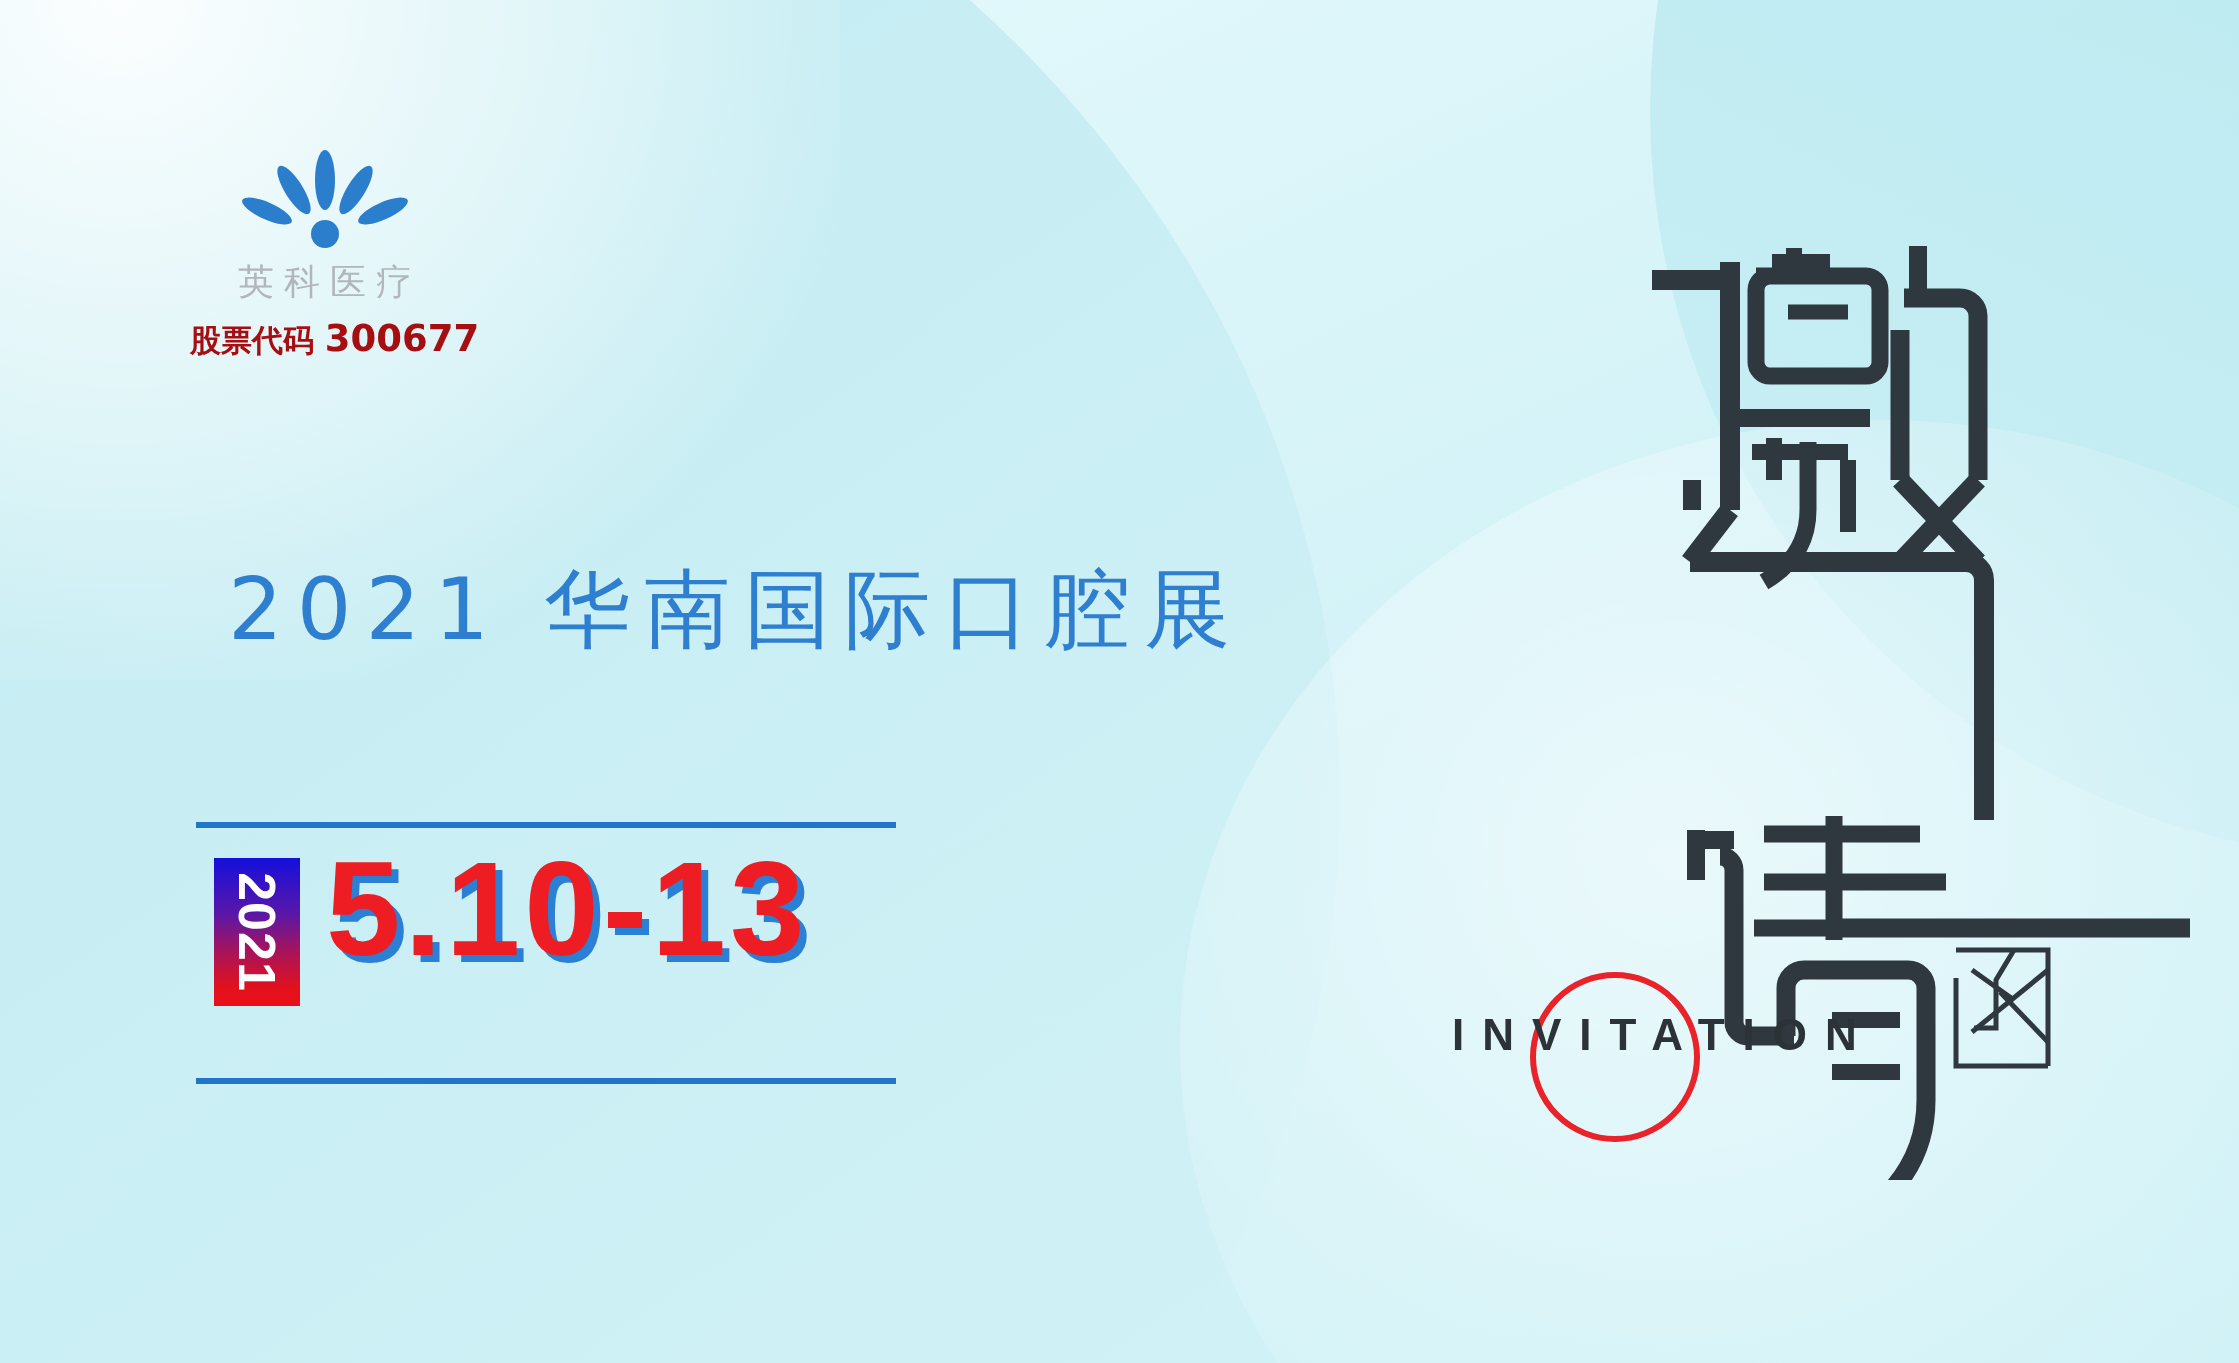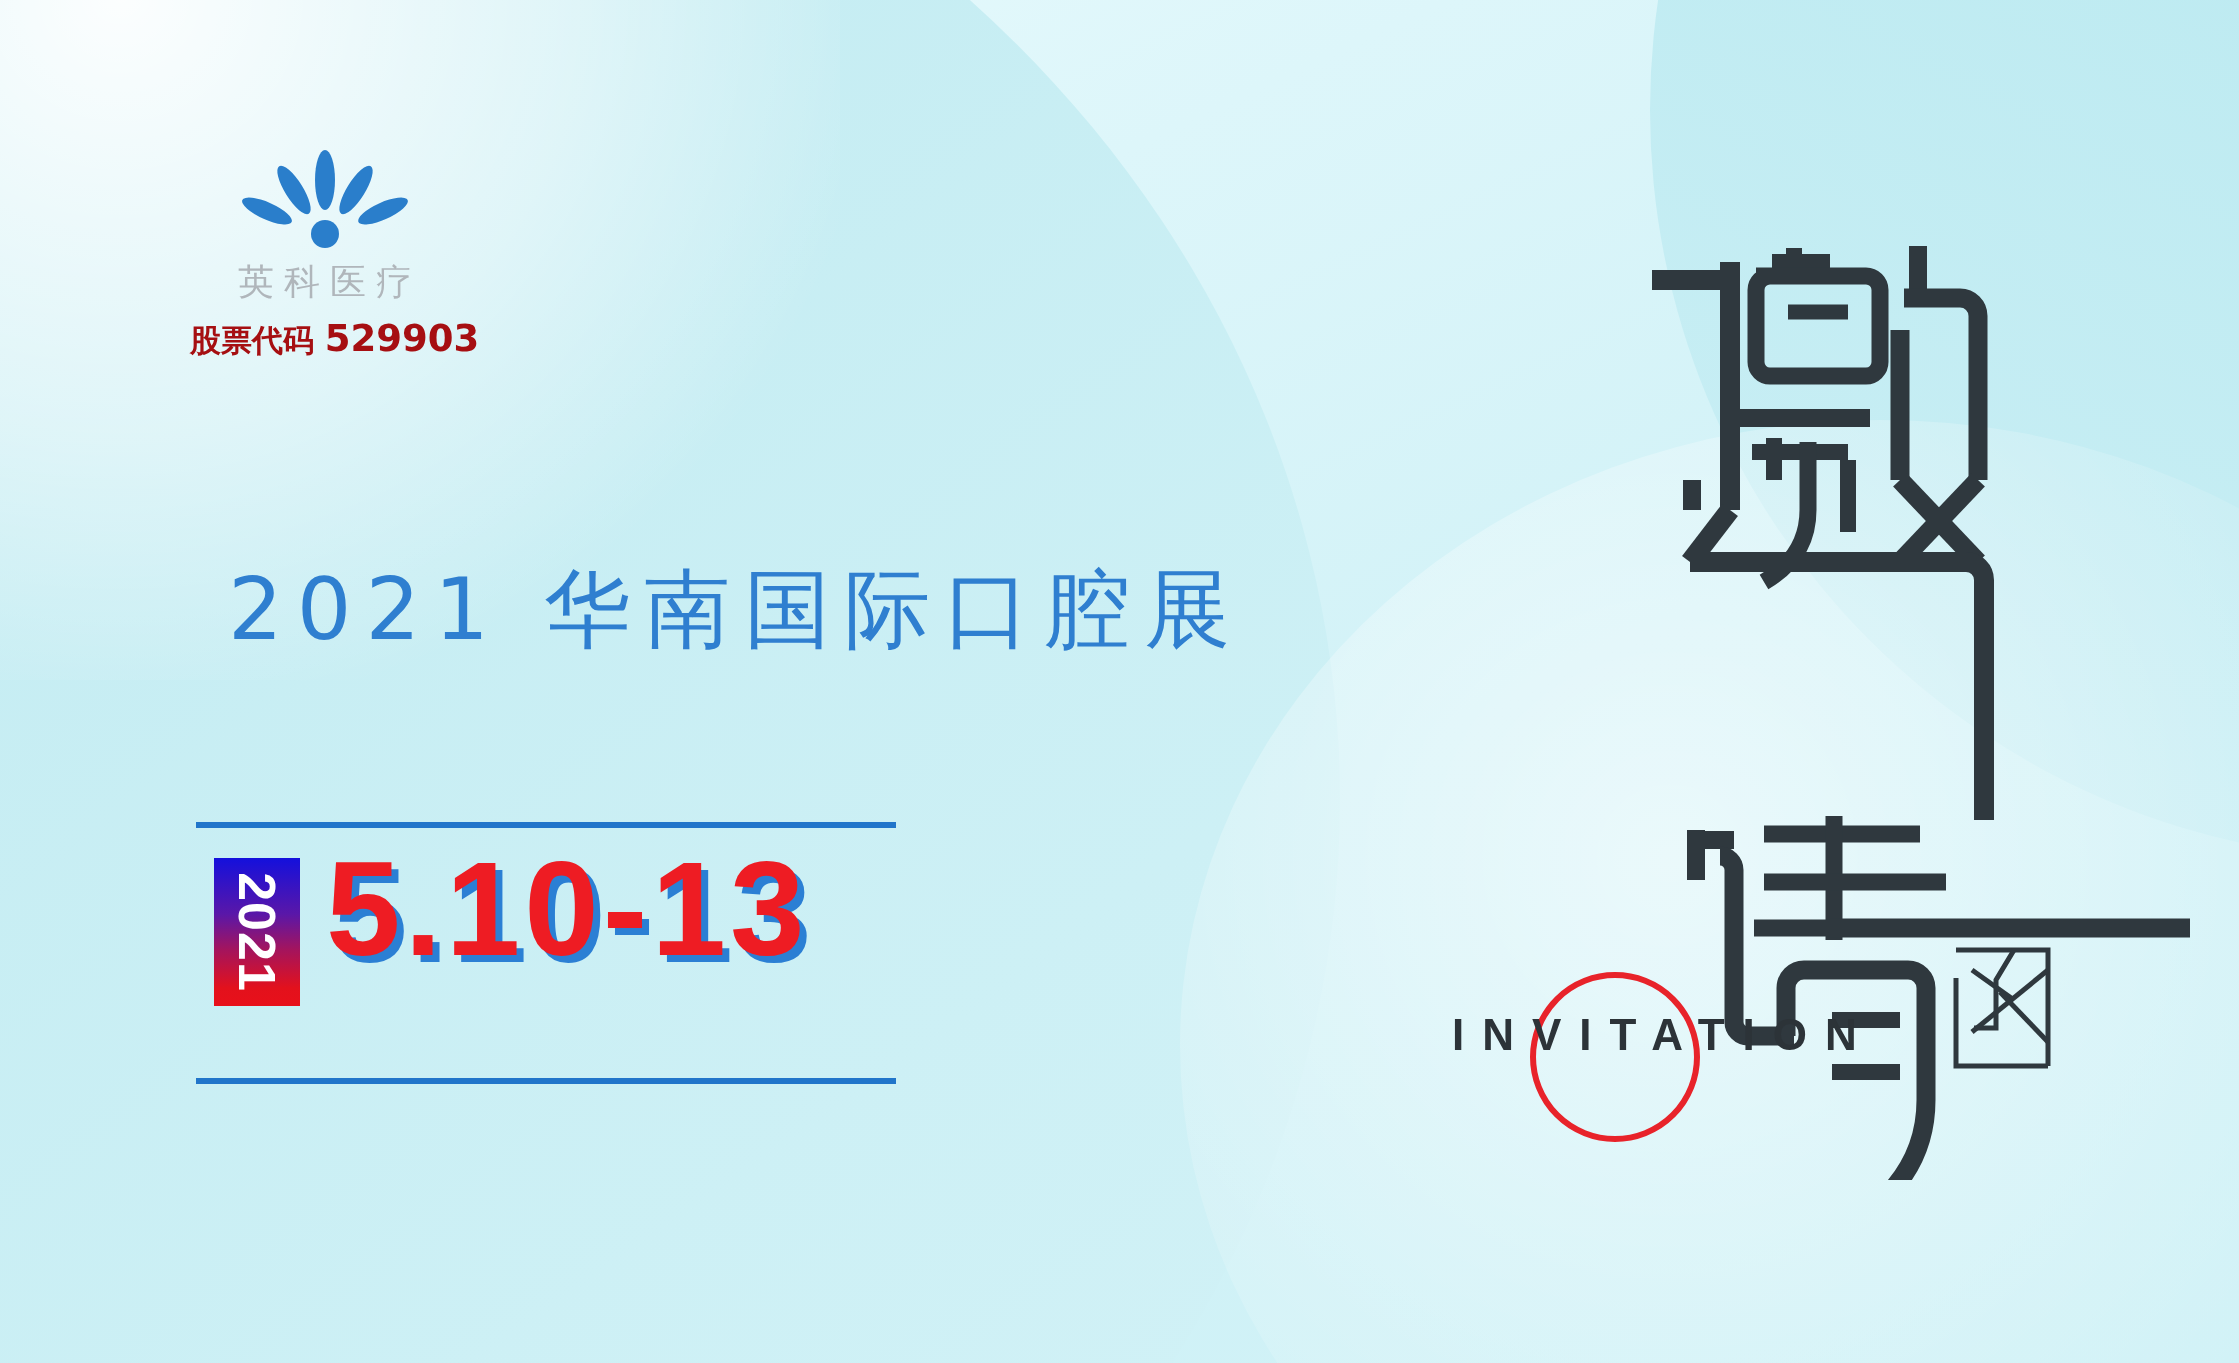--- a/index.html
+++ b/index.html
@@ -234,21 +234,21 @@
             <ellipse cx="100" cy="30" rx="10" ry="30"></ellipse>
             <ellipse cx="69" cy="40" rx="9" ry="28" transform="rotate(-32 69 40)"></ellipse>
             <ellipse cx="131" cy="40" rx="9" ry="28" transform="rotate(32 131 40)"></ellipse>
             <ellipse cx="42" cy="61" rx="8.5" ry="27" transform="rotate(-66 42 61)"></ellipse>
             <ellipse cx="158" cy="61" rx="8.5" ry="27" transform="rotate(66 158 61)"></ellipse>
             <circle cx="100" cy="84" r="14"></circle>
           </g>
         </svg>
       </div>
       <div class="logo-cn">英科医疗</div>
-      <div class="logo-stock"><span>股票代码</span> <span class="code">529903</span></div>
+      <div class="logo-stock"><span>股票代码</span> <span class="code">300677</span></div>
     </div>
 
     <div class="event-title">2021 华南国际口腔展</div>
 
     <div class="rule rule-top"></div>
 
     <div class="date-row">
       <div class="year-badge">
         <span>2021</span>
       </div>

